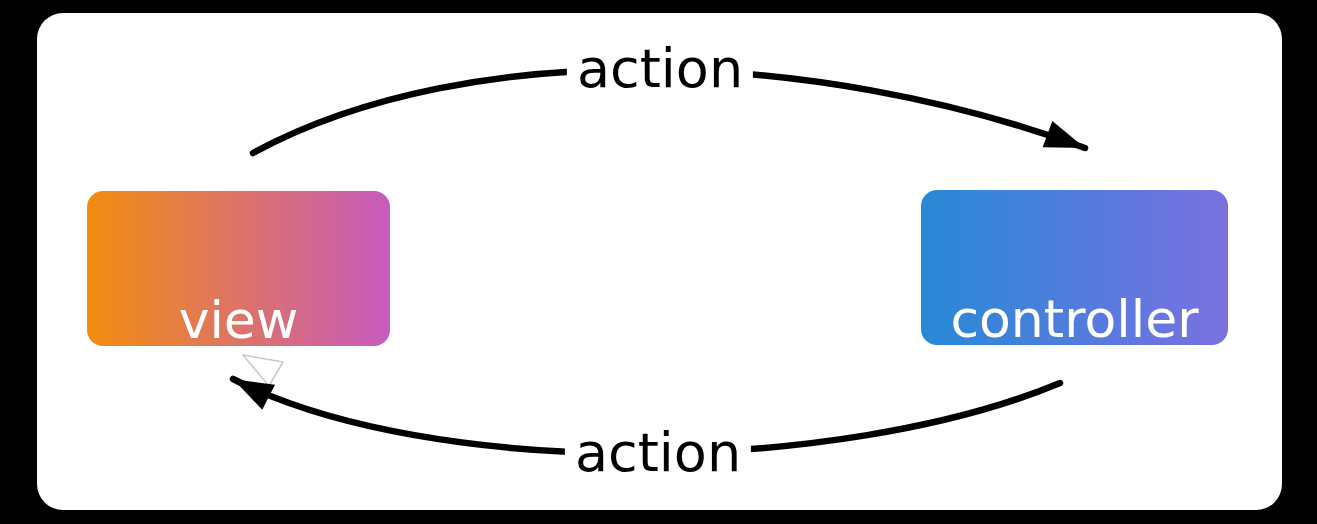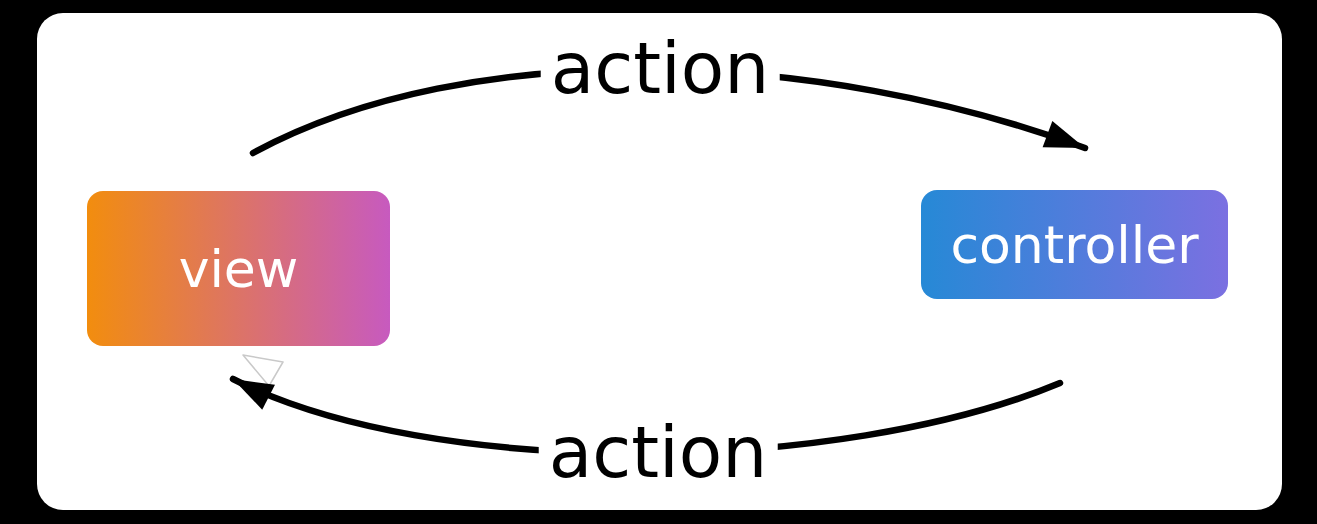--- a/index.html
+++ b/index.html
@@ -38,52 +38,52 @@
   }
   .ghost-head {
     fill: var(--card-bg, #fff);
     stroke: #c9c9c9;
     stroke-width: 1.5;
     stroke-linejoin: round;
   }
   .node {
     position: absolute;
     display: flex;
-    align-items: center;
+    align-items: flex-end;
     justify-content: center;
     border-radius: 16px;
     color: var(--node-text, #fff);
     font-size: 52px;
     line-height: 1;
     user-select: none;
   }
   .node-view {
     left: 50px;
     top: 178px;
     width: 303px;
     height: 155px;
     background: linear-gradient(90deg,
       var(--view-gradient-from, #f28d0e),
       var(--view-gradient-to, #c75abf));
   }
   .node-controller {
     left: 884px;
     top: 177px;
     width: 307px;
-    height: 109px;
+    height: 155px;
     background: linear-gradient(90deg,
       var(--controller-gradient-from, #2689d6),
       var(--controller-gradient-to, #7b70e1));
   }
   .edge-label {
     position: absolute;
     transform: translate(-50%, -50%);
     background: var(--card-bg, #fff);
     color: var(--label-text, #000);
-    font-size: 71px;
+    font-size: 54px;
     line-height: 1.1;
     padding: 0 10px;
     white-space: nowrap;
   }
   .edge-label-action { left: 623px; top: 56px; }
   .edge-label-state  { left: 621px; top: 440px; }
 </style>
 </head>
 <body>
 

